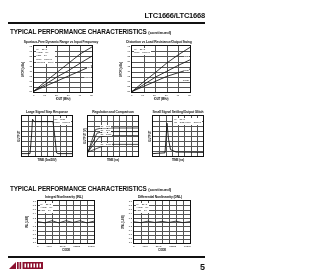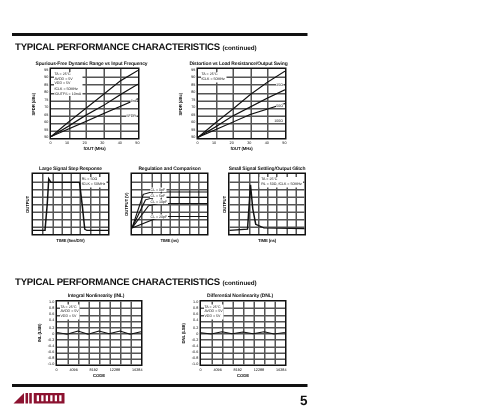--- a/index.html
+++ b/index.html
@@ -86,20 +86,21 @@
   .pageno{
     position:absolute;right:8px;bottom:3px;
     font-size:9px;font-weight:bold;color:#111;
   }
 </style>
 </head>
 <body>
 
 <div class="page">
 
+  <div class="part-no">LTC1666/LTC1668</div>
   <div class="rule-top"></div>
 
   <div class="sec-head sec1">
     <span>TYPICAL PERFORMANCE CHARACTERISTICS</span>
     <span class="small">(continued)</span>
   </div>
 
   <div class="chart" style="left:20px;top:40px;width:82px;">
     <div class="ctitle two">Spurious-Free Dynamic Range vs Input Frequency</div>
     <div class="plotrow">

